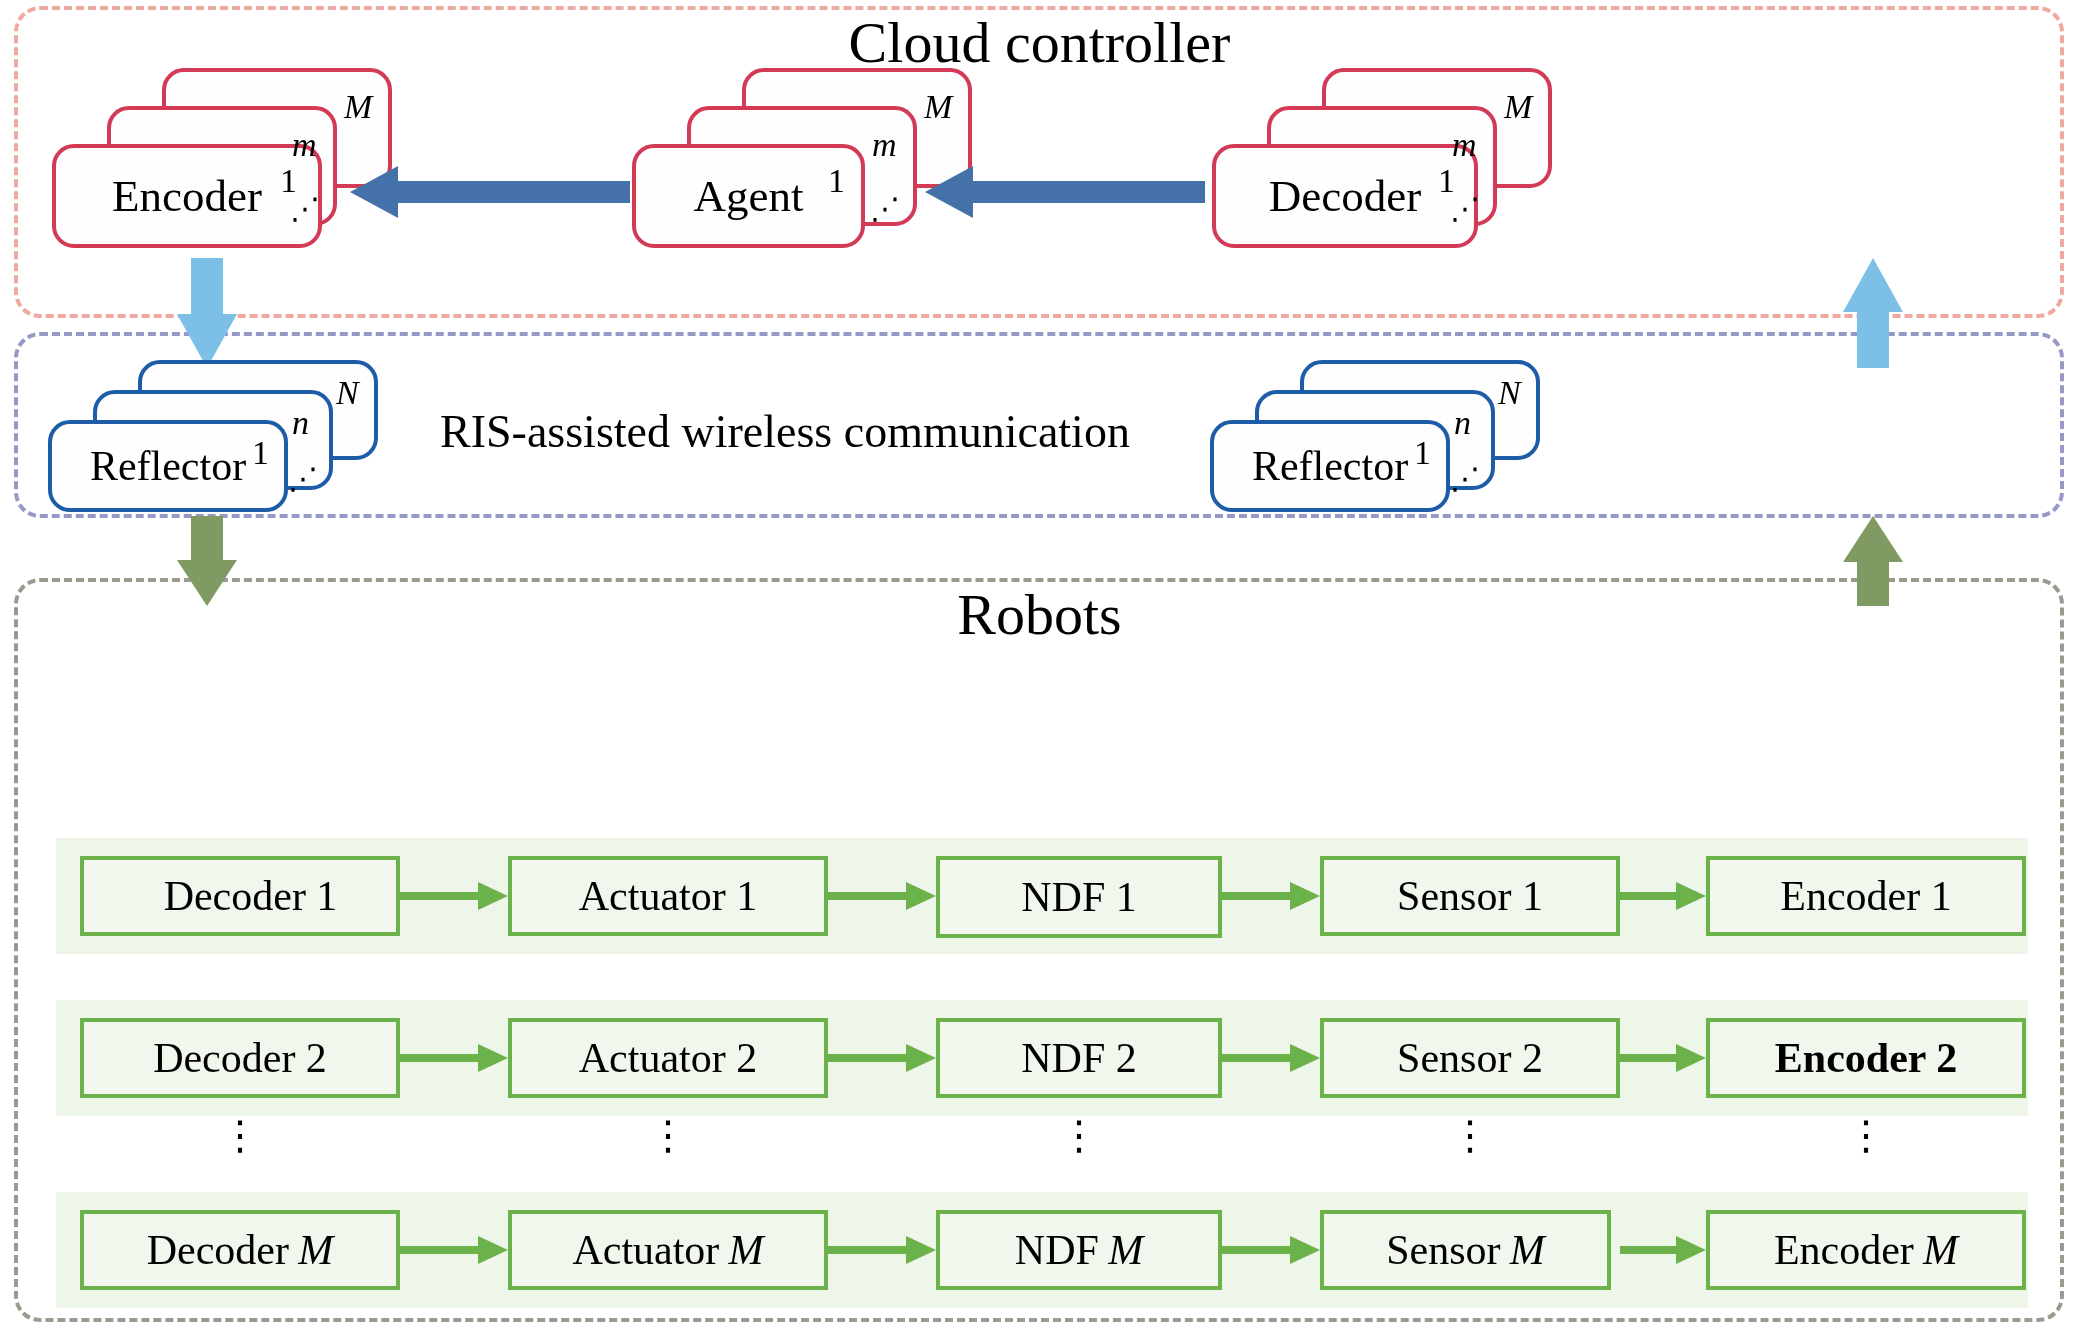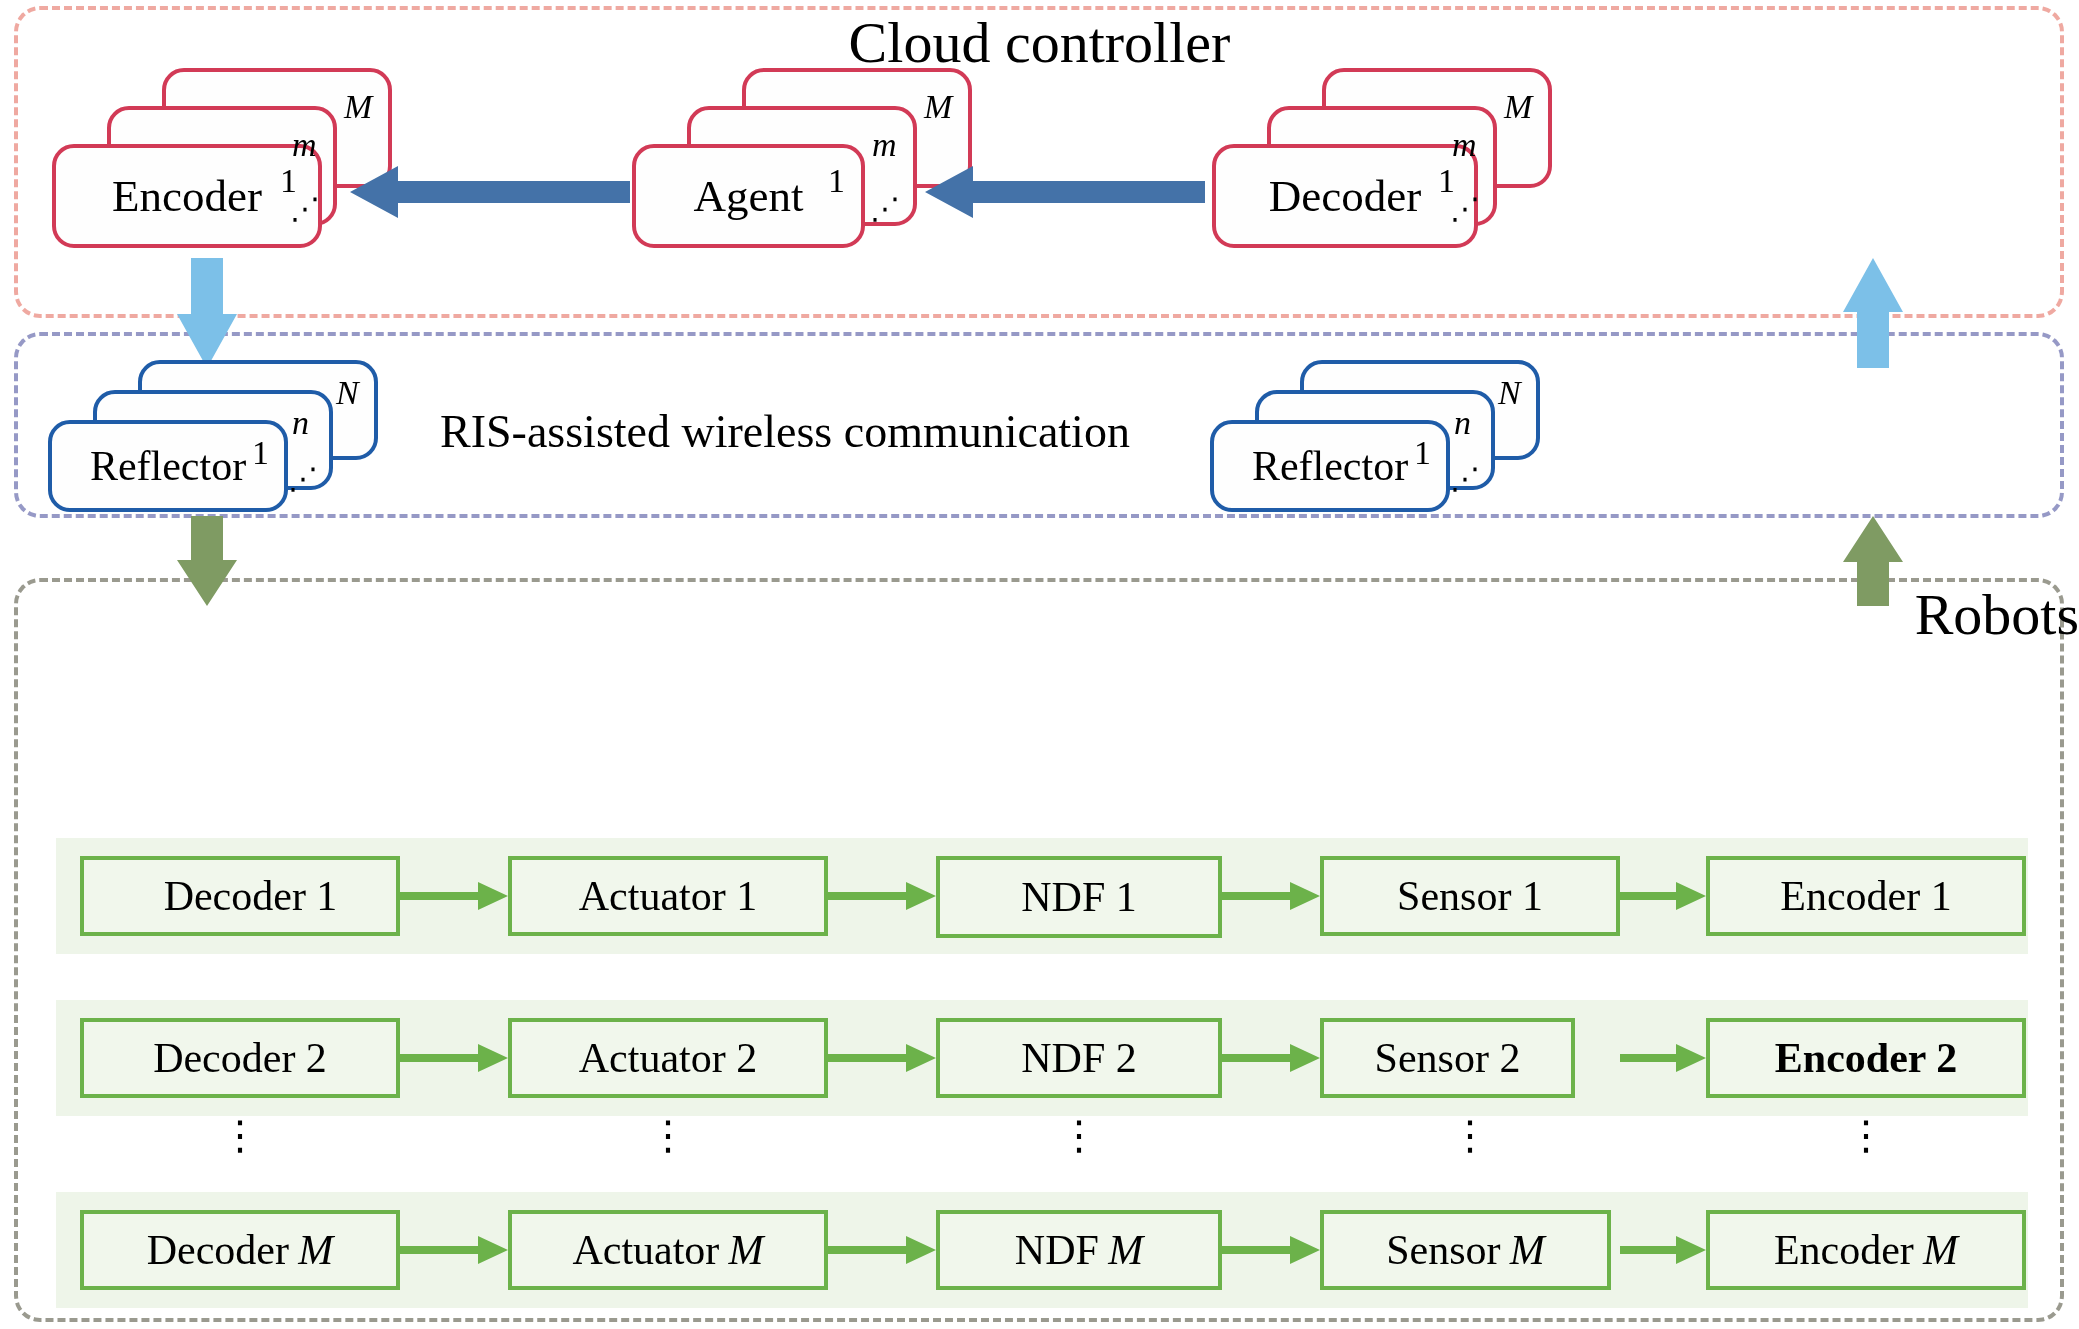--- a/index.html
+++ b/index.html
@@ -8,21 +8,21 @@
 
   
   .panel{position:absolute;border-style:dashed;border-radius:26px;box-sizing:border-box;}
   #panel-cloud{left:14px;  top:6px;    width:2050px; height:312px; border:4px dashed #efa9a1;}
   #panel-ris{  left:14px;  top:332px;  width:2050px; height:186px; border:4px dashed #9699c6;}
   #panel-robots{left:14px; top:578px;  width:2050px; height:744px; border:4px dashed #9a9a8f;}
 
   .panel-title{position:absolute;white-space:nowrap;font-size:58px;line-height:1;}
   #title-cloud{left:0;right:0;top:14px;text-align:center;}
   #title-ris{left:440px;top:409px;font-size:46px;}
-  #title-robots{left:0;right:0;top:586px;text-align:right;}
+  #title-robots{left:0;right:0;top:586px;text-align:center;}
 
   
   .stack{position:absolute;}
   .card{position:absolute;border-radius:22px;background:#fefefe;box-sizing:border-box;}
   .card.red{border:4px solid #d23a56;}
   .card.blue{border:4px solid #1f5ca8;}
   .card-label{position:absolute;left:0;right:0;top:50%;transform:translateY(-50%);
               text-align:center;font-size:45px;white-space:nowrap;}
   .idx{position:absolute;font-size:34px;line-height:1;}
   .idx.ital{font-style:italic;}
@@ -147,21 +147,21 @@
     <polygon points="0,10 68,10 68,0 98,14 68,28 68,18 0,18" fill="#6cb24a"></polygon>
   </svg>
 <svg class="rarrow" style="left:1620px;top:882px;" width="86" height="28">
     <polygon points="0,10 56,10 56,0 86,14 56,28 56,18 0,18" fill="#6cb24a"></polygon>
   </svg>
 
 <div class="robot-row" style="left:56px;top:1000px;width:1972px;height:116px;"></div>
 <div class="rbox" style="left:80px;top:1018px;width:320px;height:80px;">Decoder 2</div>
 <div class="rbox" style="left:508px;top:1018px;width:320px;height:80px;">Actuator 2</div>
 <div class="rbox" style="left:936px;top:1018px;width:286px;height:80px;">NDF 2</div>
-<div class="rbox" style="left:1320px;top:1018px;width:255px;height:80px;">Sensor 2</div>
+<div class="rbox" style="left:1320px;top:1018px;width:300px;height:80px;">Sensor 2</div>
 <div class="rbox" style="left:1706px;top:1018px;width:320px;height:80px;font-weight:bold;">Encoder 2</div>
 <svg class="rarrow" style="left:400px;top:1044px;" width="108" height="28">
     <polygon points="0,10 78,10 78,0 108,14 78,28 78,18 0,18" fill="#6cb24a"></polygon>
   </svg>
 <svg class="rarrow" style="left:828px;top:1044px;" width="108" height="28">
     <polygon points="0,10 78,10 78,0 108,14 78,28 78,18 0,18" fill="#6cb24a"></polygon>
   </svg>
 <svg class="rarrow" style="left:1222px;top:1044px;" width="98" height="28">
     <polygon points="0,10 68,10 68,0 98,14 68,28 68,18 0,18" fill="#6cb24a"></polygon>
   </svg>

